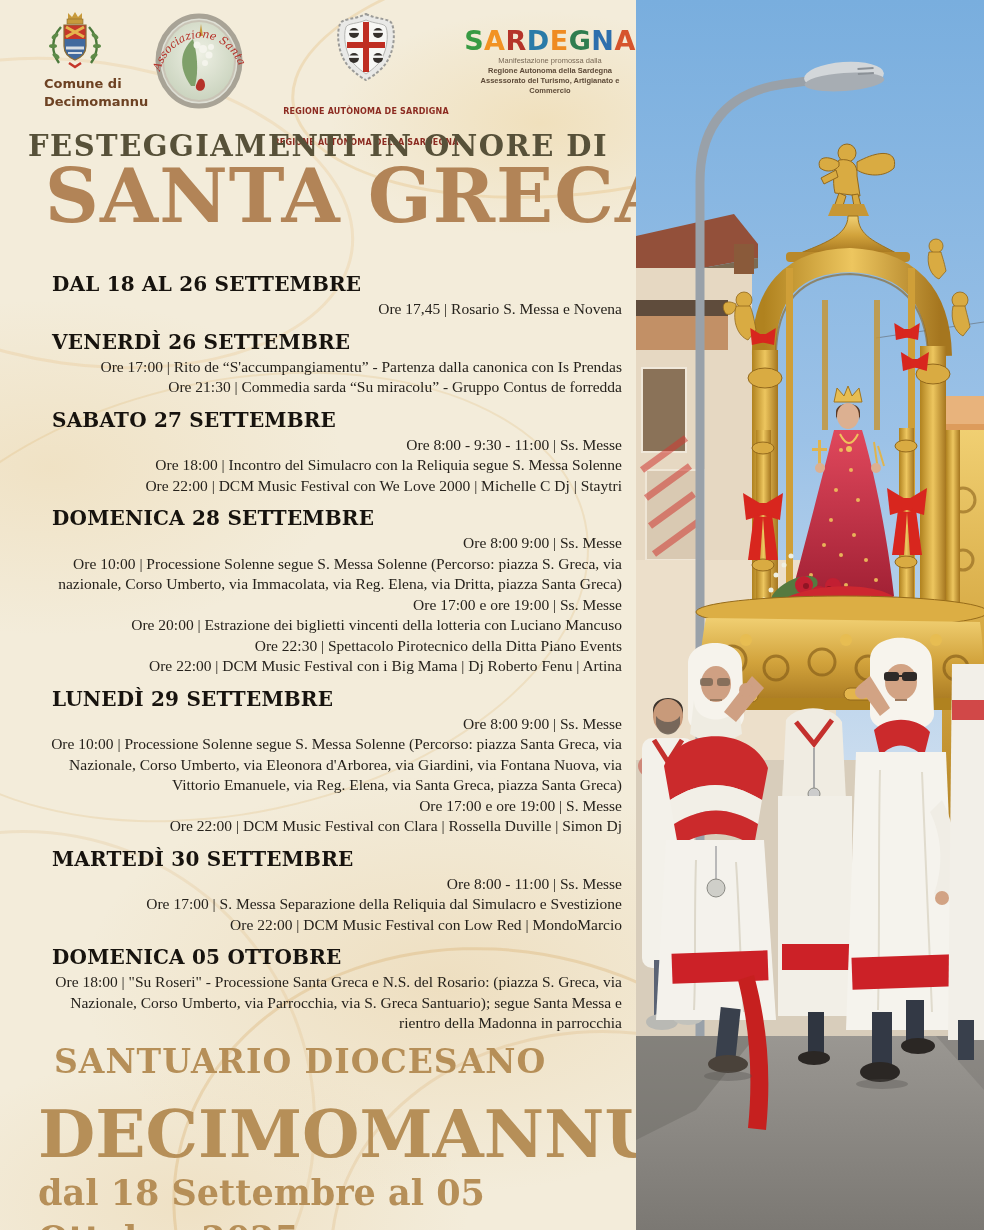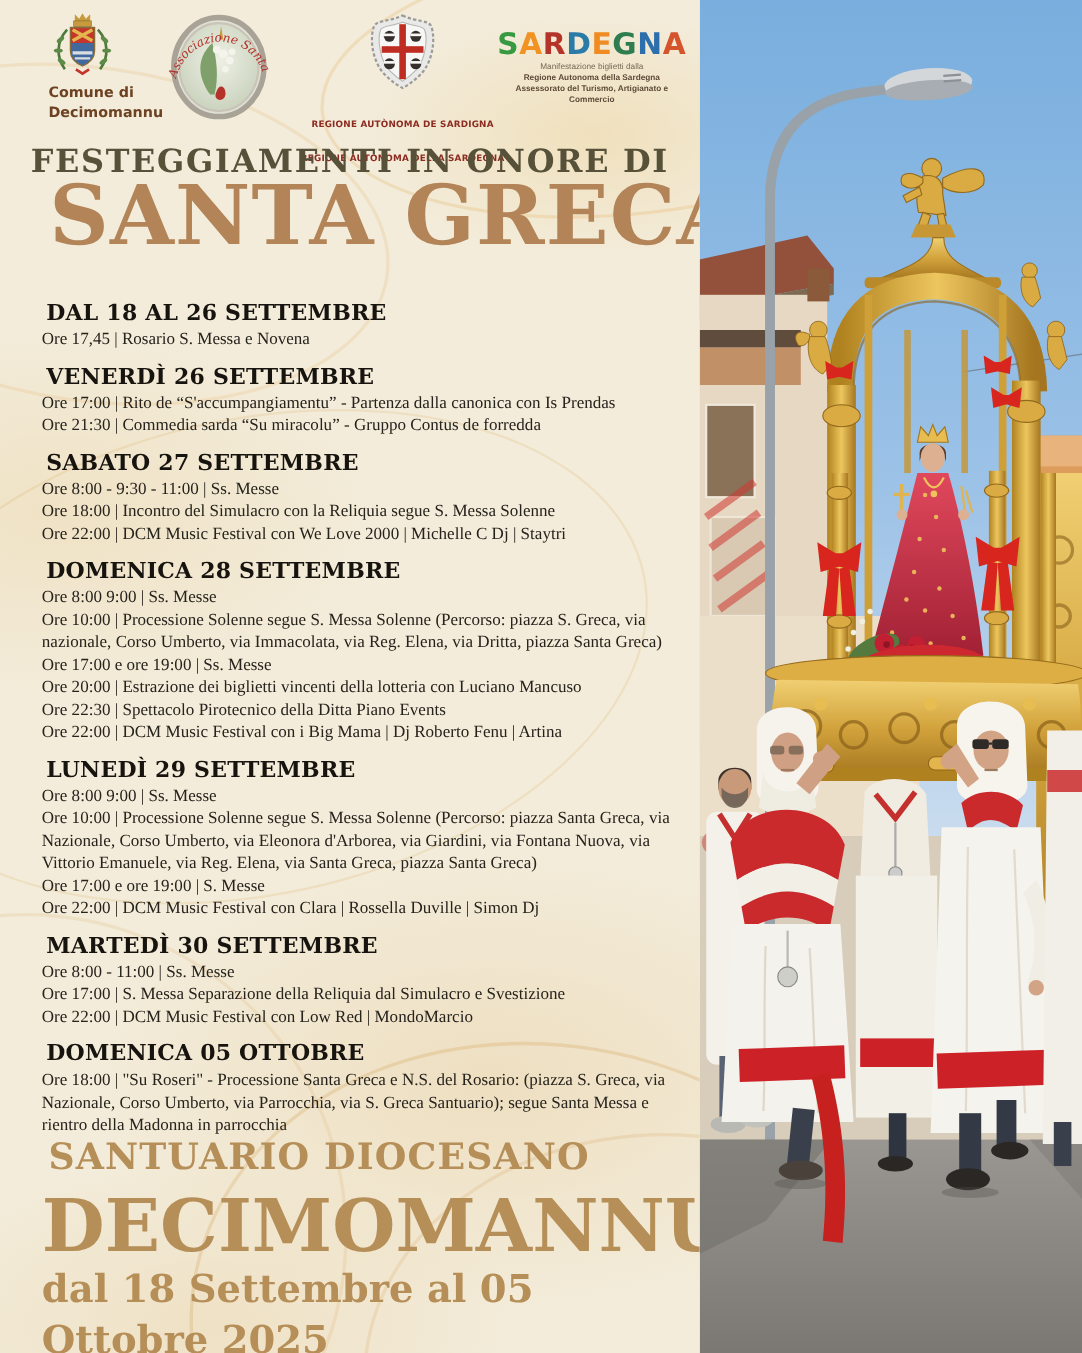--- a/index.html
+++ b/index.html
@@ -21,40 +21,40 @@
   .a4{left:170px;top:950px;width:660px;height:540px;transform:rotate(12deg);border-color:rgba(205,145,60,.22);}
   .a5{left:330px;top:1030px;width:540px;height:440px;border-color:rgba(205,145,60,.16);}
   .a6{left:-270px;top:830px;width:580px;height:580px;border-color:rgba(210,150,60,.13);}
 
   
   .logo-comune{position:absolute;left:44px;top:12px;width:128px;text-align:left;}
   .comune-caption{font:700 13px/16px "DejaVu Sans",sans-serif;color:#6d4223;margin-top:2px;}
   .logo-assoc{position:absolute;left:146px;top:4px;width:106px;height:106px;}
   .logo-regione{position:absolute;left:268px;top:12px;width:196px;text-align:center;}
   .regione-caption{font:700 8px/11px "DejaVu Sans",sans-serif;color:#8c2b21;letter-spacing:.2px;margin-top:20px;}
-  .logo-sardegna{position:absolute;left:452px;top:26px;width:172px;text-align:center;}
+  .logo-sardegna{position:absolute;left:464px;top:26px;width:172px;text-align:center;}
   .sard-word{font:800 27px/30px "DejaVu Sans",sans-serif;letter-spacing:.5px;font-weight:bold;}
   .sard-cap{font:400 7.5px/10px "Liberation Sans",sans-serif;color:#7a6a57;}
   .sard-cap.b{font-weight:700;color:#5d4a38;}
 
   
   .kicker{position:absolute;top:130px;left:0;width:636px;text-align:center;
     font:700 29px/32px "DejaVu Serif",serif;color:#575139;letter-spacing:1.5px;}
   .main-title{position:absolute;top:152px;left:0;width:719px;text-align:center;
     font:800 75px/88px "DejaVu Serif",serif;font-weight:bold;color:#b28457;letter-spacing:1px;}
 
   
   .schedule{position:absolute;top:273px;left:38px;width:584px;}
   .sec{margin-bottom:11px;}
-  .day{font:700 20px/22px "DejaVu Serif",serif;color:#17130e;margin:0 4px 4px;letter-spacing:.2px;}
-  .ev{font:400 15.5px/20.5px "Liberation Serif",serif;color:#26221c;margin:0;}
+  .day{font:700 20px/22px "DejaVu Serif",serif;color:#17130e;margin:0 14px 4px;letter-spacing:.2px;}
+  .ev{font:400 15.5px/20.5px "Liberation Serif",serif;color:#26221c;margin:0;text-align:right;}
 
   
   .footer{position:absolute;top:1026px;left:38px;width:584px;}
-  .f1{font:700 33px/40px "DejaVu Serif",serif;color:#b68f58;letter-spacing:1px;margin:6px;}
+  .f1{font:700 33px/40px "DejaVu Serif",serif;color:#b68f58;letter-spacing:1px;margin:16px;}
   .f2{font:800 66px/72px "DejaVu Serif",serif;font-weight:bold;color:#b68f58;margin:0;}
   .f3{font:700 35px/46px "DejaVu Serif",serif;color:#b68f58;margin:0;}
 
   
   .photo-panel{position:absolute;left:636px;top:0;width:348px;height:1230px;overflow:hidden;}
   .photo-svg{display:block;}
 </style>
 </head>
 <body>
 
@@ -132,21 +132,21 @@
         <circle cx="44" cy="46" r="5" fill="#35302c"></circle>
           <rect x="39" y="43.5" width="10" height="2.4" fill="#f7f7f5"></rect>
       </svg>
       <div class="regione-caption">REGIONE AUTÒNOMA DE SARDIGNA</div>
       <div class="regione-caption">REGIONE AUTONOMA DELLA SARDEGNA</div>
     </div>
 
     <div class="logo-sardegna">
       <div class="sard-word"><span style="color:#379a43">S</span><span style="color:#f29222">A</span><span style="color:#b5342a">R</span><span style="color:#2a7ba8">D</span><span style="color:#ef8b22">E</span><span style="color:#2f7d4f">G</span><span style="color:#2d6fad">N</span><span style="color:#d6542c">A</span>
       </div>
-      <div class="sard-cap">Manifestazione biglietti dalla</div>
+      <div class="sard-cap">Manifestazione promossa dalla</div>
       <div class="sard-cap b">Regione Autonoma della Sardegna</div>
       <div class="sard-cap b">Assessorato del Turismo, Artigianato e Commercio</div>
     </div>
 
     <div class="kicker">FESTEGGIAMENTI IN ONORE DI</div>
     <div class="main-title">SANTA GRECA</div>
 
     <div class="schedule">
       <div class="sec">
         <h3 class="day">DAL 18 AL 26 SETTEMBRE</h3>

